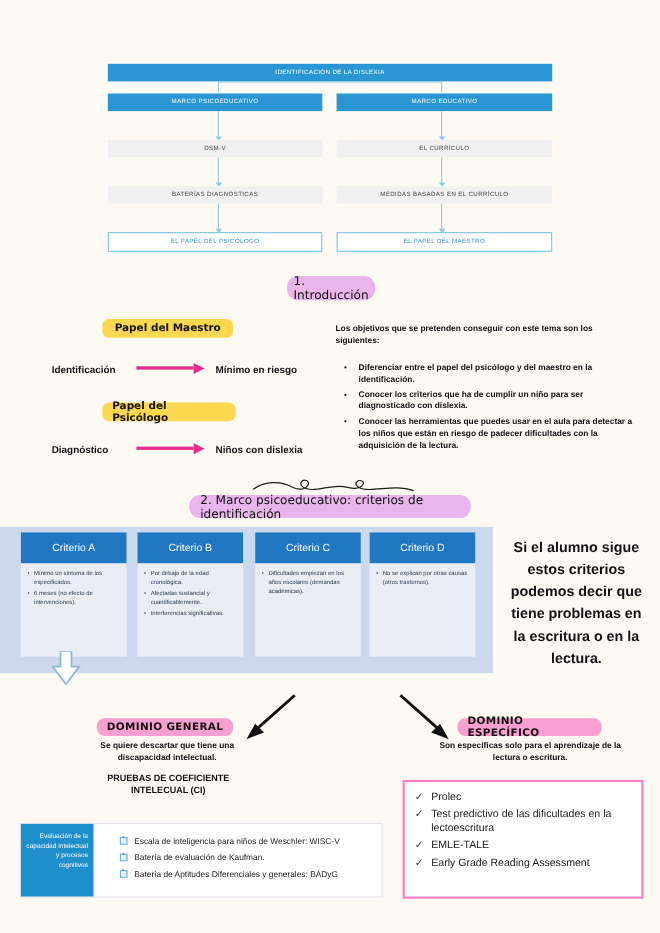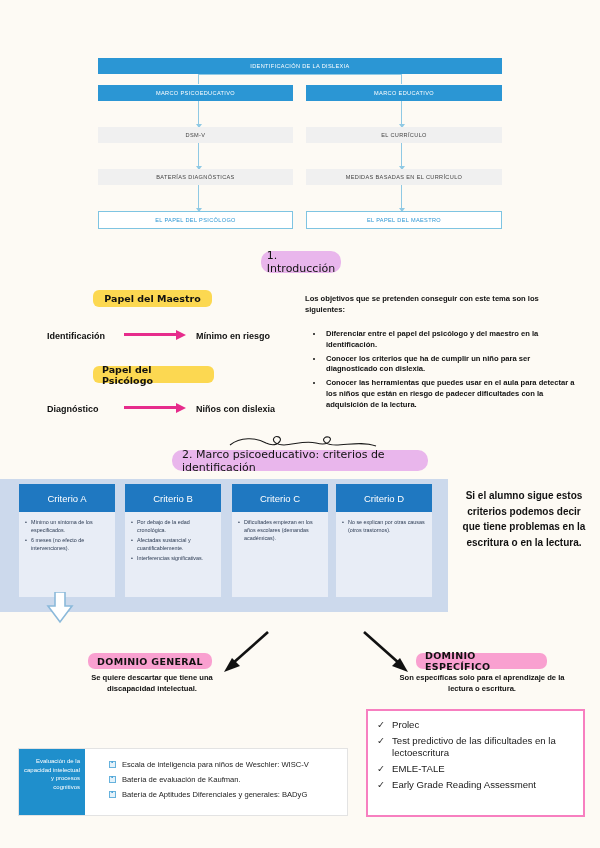--- a/index.html
+++ b/index.html
@@ -129,21 +129,21 @@
   .crit-card li {
     font-size: 5.4px; color: #2b3a52; line-height: 1.5;
     padding-left: 6px; position: relative; margin-bottom: 2px;
   }
   .crit-card li:before { content: "•"; position: absolute; left: 0; top: -0.5px; }
 
   .blue-down-arrow { position: absolute; left: 46px; top: 592px; width: 28px; height: 32px; }
 
   .right-note {
     position: absolute; left: 462px; top: 488px; width: 124px;
-    text-align: center; font-size: 10px; font-weight: bold;
+    text-align: center; font-size: 13px; font-weight: bold;
     color: #111; line-height: 1.55;
   }
 
   
   .black-arrow { position: absolute; }
 
   .sub-note {
     position: absolute; text-align: center; font-size: 7.6px;
     font-weight: bold; color: #111; line-height: 1.4;
   }
@@ -308,20 +308,21 @@
   </div>
   <div class="black-arrow" style="left:362px; top:630px;">
     <svg width="52" height="44" viewBox="0 0 52 44">
       <path d="M2,2 L38,34" stroke="#111" stroke-width="2.6" fill="none"></path>
       <path d="M46,42 L30,36 L38,28 Z" fill="#111"></path>
     </svg>
   </div>
 
   <div class="pill-magenta" style="left:88px; top:653px; width:124px; height:16px;">DOMINIO GENERAL</div>
   <div class="sub-note" style="left:72px; top:673px; width:160px;">Se quiere descartar que tiene una discapacidad intelectual.</div>
+  <div class="sub-note" style="left:78px; top:702px; width:150px; font-size:8.2px;">PRUEBAS DE COEFICIENTE INTELECUAL (CI)</div>
 
   <div class="pill-magenta" style="left:416px; top:653px; width:131px; height:16px;">DOMINIO ESPECÍFICO</div>
   <div class="sub-note" style="left:399px; top:673px; width:166px;">Son específicas solo para el aprendizaje de la lectura o escritura.</div>
 
   <div class="eval-box">
     <div class="eval-left">Evaluación de la capacidad intelectual y procesos cognitivos</div>
     <div class="eval-list">
       <div class="row">
         <span class="bx"></span>
         <span>Escala de inteligencia para niños de Weschler: WISC-V</span>

